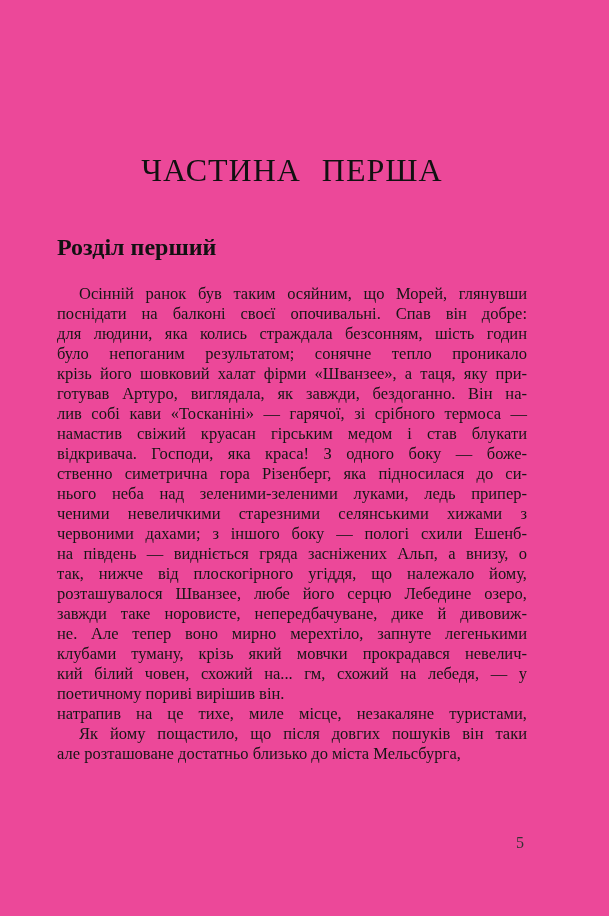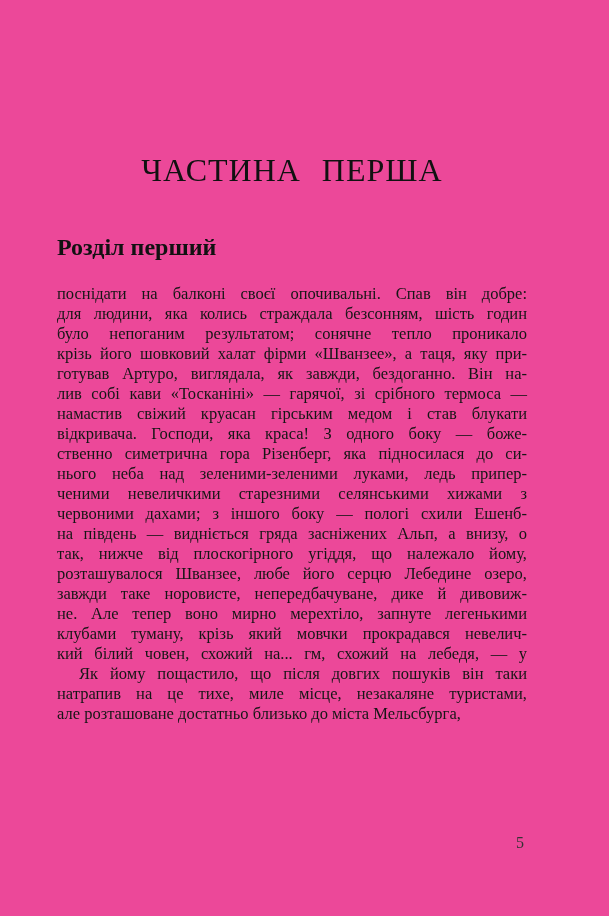--- a/index.html
+++ b/index.html
@@ -74,41 +74,43 @@
 </style>
 </head>
 <body>
 
 <div class="page">
   <div class="text-block">
     <h1 class="part-title">ЧАСТИНА ПЕРША</h1>
     <h2 class="chapter-title">Розділ перший</h2>
     <div class="body-text" id="body-text">
         <div class="para">
+          <div class="line first">Осінній ранок був таким осяйним, що Морей, глянувши</div>
           <div class="line">поснідати на балконі своєї опочивальні. Спав він добре:</div>
           <div class="line">для людини, яка колись страждала безсонням, шість годин</div>
           <div class="line">було непоганим результатом; сонячне тепло проникало</div>
           <div class="line">крізь його шовковий халат фірми «Шванзее», а таця, яку при-</div>
           <div class="line">готував Артуро, виглядала, як завжди, бездоганно. Він на-</div>
           <div class="line">лив собі кави «Тосканіні» — гарячої, зі срібного термоса —</div>
           <div class="line">намастив свіжий круасан гірським медом і став блукати</div>
           <div class="line">відкривача. Господи, яка краса! З одного боку — боже-</div>
           <div class="line">ственно симетрична гора Різенберг, яка підносилася до си-</div>
           <div class="line">нього неба над зеленими-зеленими луками, ледь припер-</div>
           <div class="line">ченими невеличкими старезними селянськими хижами з</div>
           <div class="line">червоними дахами; з іншого боку — пологі схили Ешенб-</div>
           <div class="line">на південь — видніється гряда засніжених Альп, а внизу, о</div>
           <div class="line">так, нижче від плоскогірного угіддя, що належало йому,</div>
           <div class="line">розташувалося Шванзее, любе його серцю Лебедине озеро,</div>
           <div class="line">завжди таке норовисте, непередбачуване, дике й дивовиж-</div>
           <div class="line">не. Але тепер воно мирно мерехтіло, запнуте легенькими</div>
           <div class="line">клубами туману, крізь який мовчки прокрадався невелич-</div>
           <div class="line">кий білий човен, схожий на... гм, схожий на лебедя, — у</div>
+          <div class="line final">поетичному пориві вирішив він.</div>
         </div>
         <div class="para">
+          <div class="line">натрапив на це тихе, миле місце, незакаляне туристами,</div>
           <div class="line first">Як йому пощастило, що після довгих пошуків він таки</div>
-          <div class="line">натрапив на це тихе, миле місце, незакаляне туристами,</div>
           <div class="line final">але розташоване достатньо близько до міста Мельсбурга,</div>
         </div>
       </div>
   </div>
   <div class="page-number">5</div>
 </div>
 
 </body></html>

